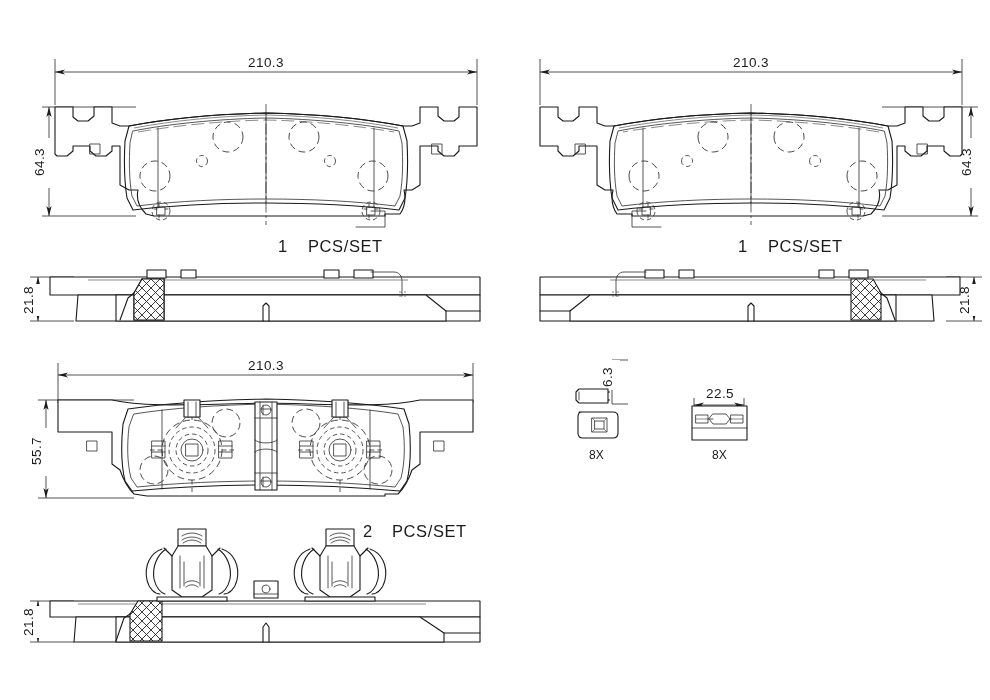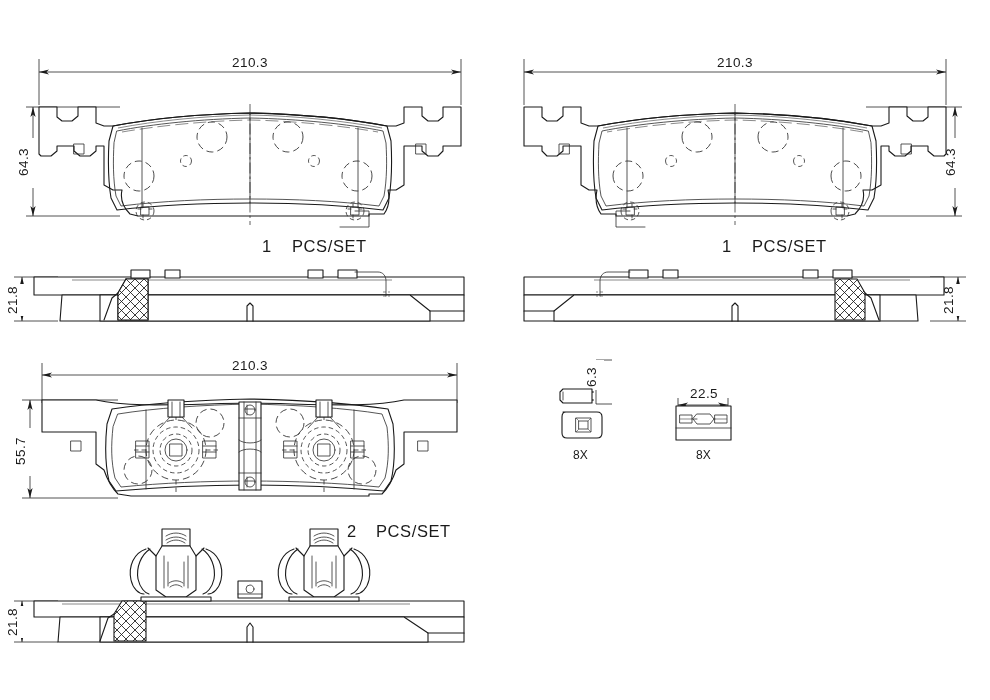--- a/index.html
+++ b/index.html
@@ -10,21 +10,21 @@
   }
   body {
     width: 990px;
     height: 700px;
     overflow: hidden;
     font-family: "Liberation Sans", sans-serif;
     position: relative;
   }
   #drawing-root {
     position: absolute;
-    left: 0; top: 0;
+    left: 16px; top: 0;
     width: 866px;
     height: 700px;
   }
   svg { display: block; }
   .ln      { stroke: #1a1a1a; stroke-width: 1.1; fill: none; stroke-linecap: round; stroke-linejoin: round; }
   .ln-thin { stroke: #2b2b2b; stroke-width: 0.8; fill: none; stroke-linecap: round; stroke-linejoin: round; }
   .ln-hair { stroke: #3a3a3a; stroke-width: 0.6; fill: none; }
   .dim     { stroke: #1a1a1a; stroke-width: 0.75; fill: none; }
   .hidden-ln { stroke: #2b2b2b; stroke-width: 0.85; fill: none; stroke-dasharray: 7 4; }
   .hidden-sm { stroke: #2b2b2b; stroke-width: 0.8; fill: none; stroke-dasharray: 4.5 3; }

